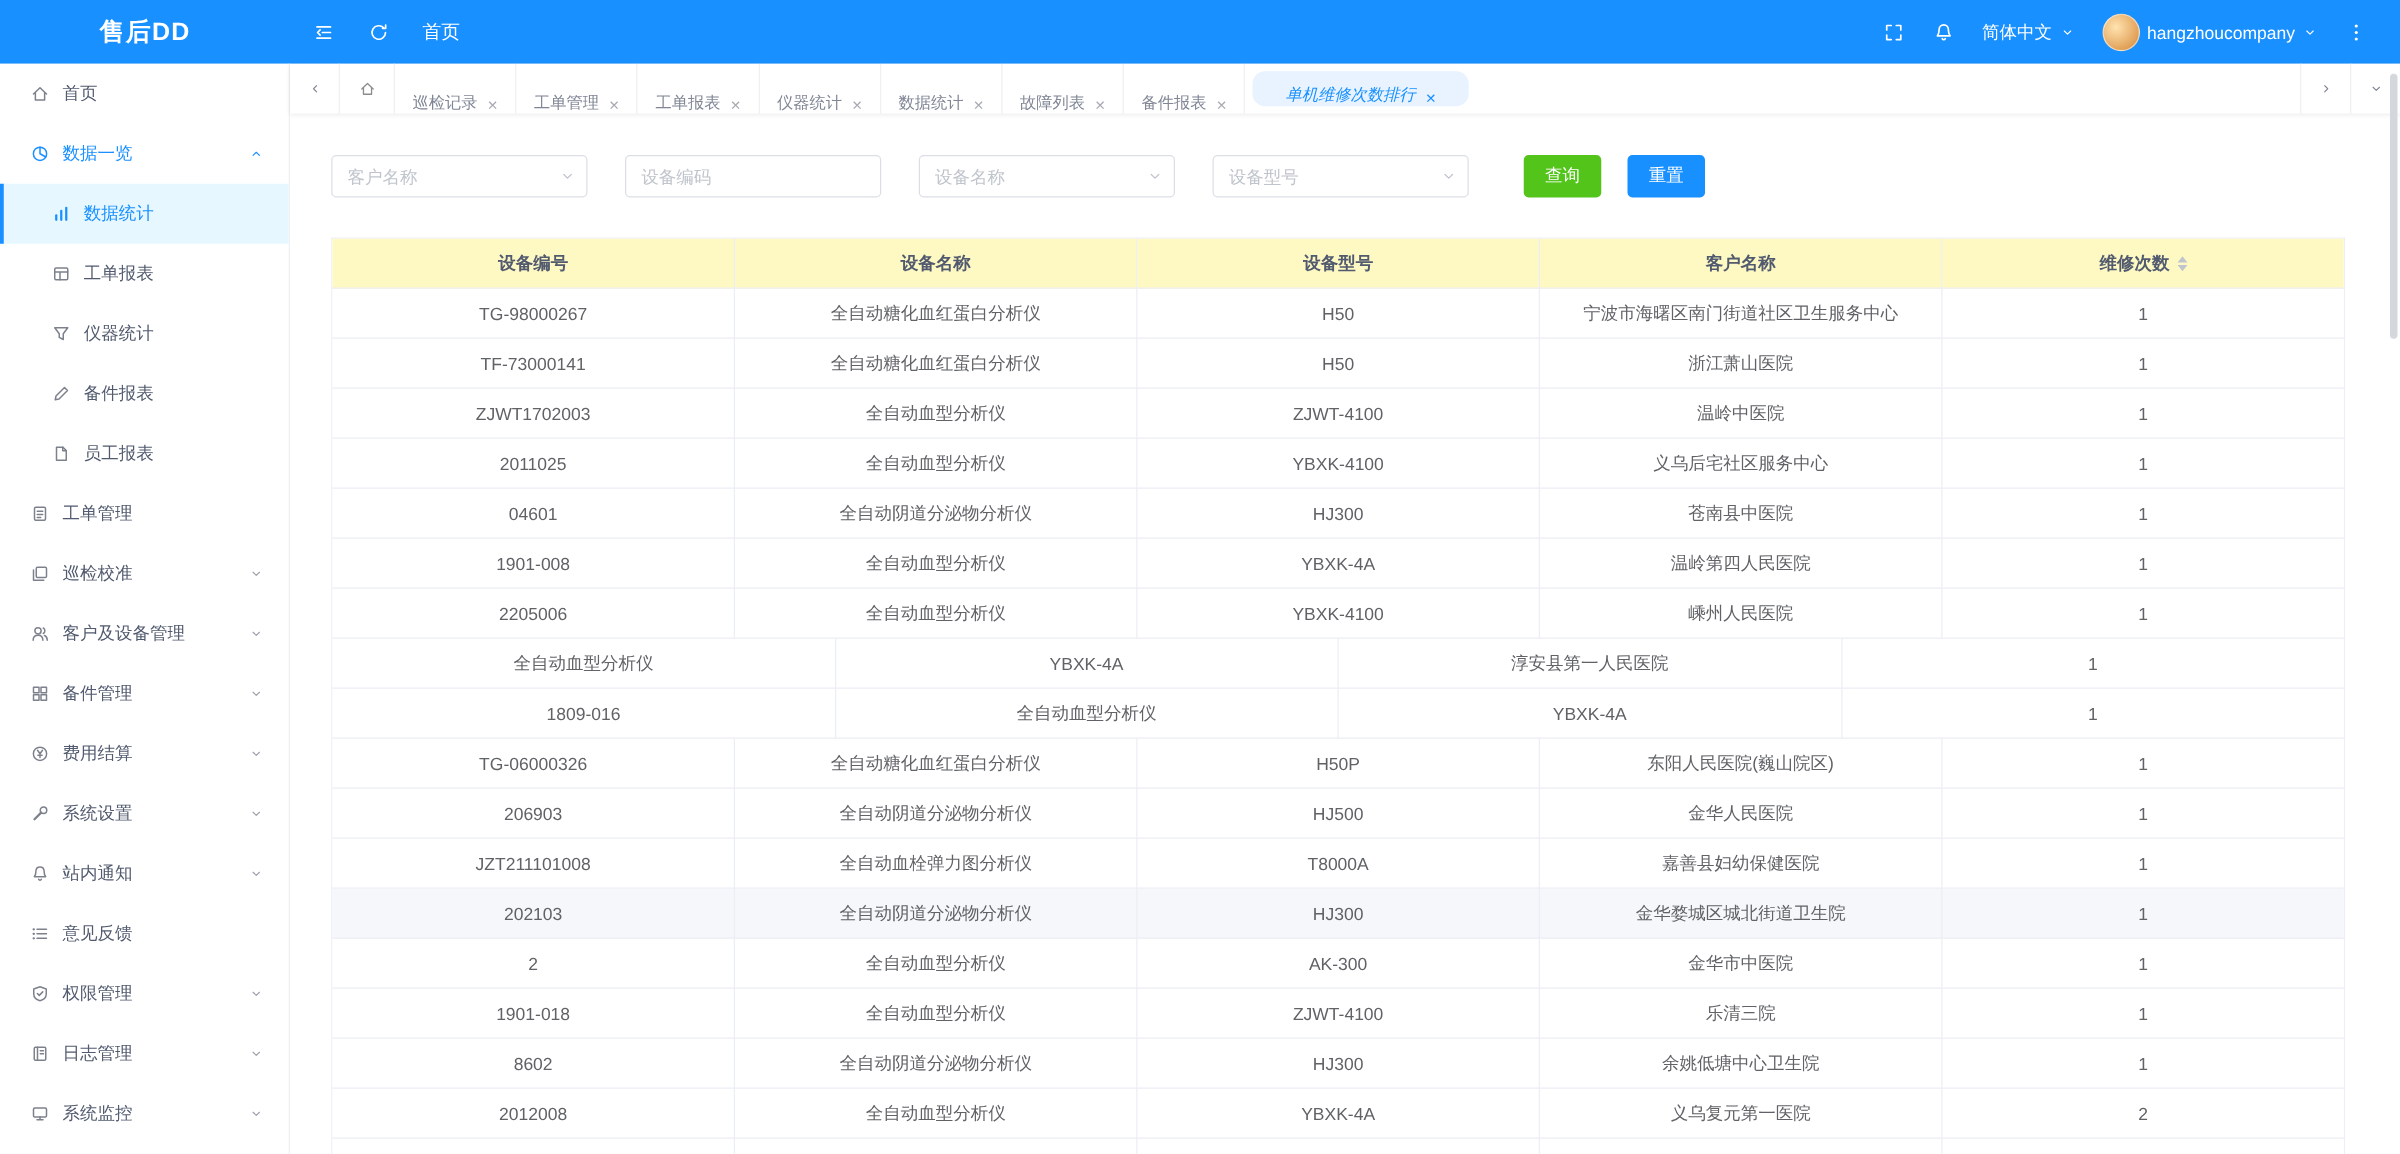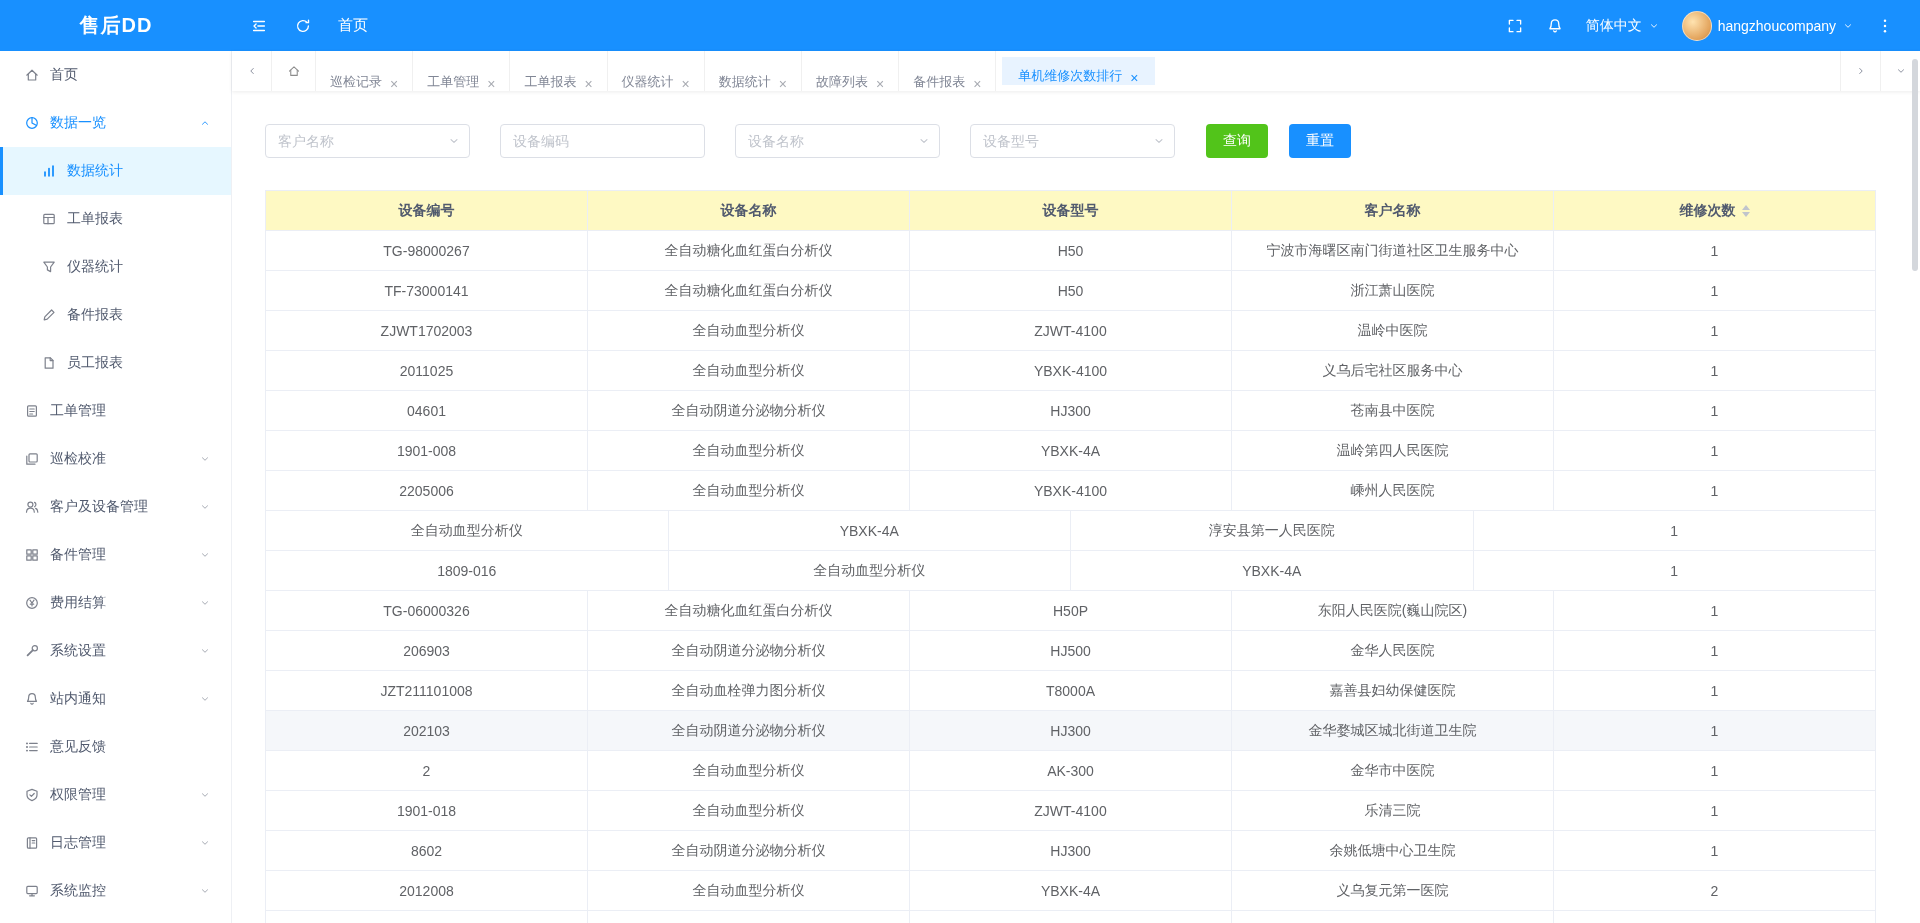--- a/index.html
+++ b/index.html
@@ -52,35 +52,35 @@
     box-shadow:0 1px 4px rgba(0,0,0,.08);position:relative;z-index:5;flex-shrink:0;}
   .tab-nav-btn{width:40px;height:100%;display:flex;align-items:center;justify-content:center;color:#808695;cursor:pointer;}
   .tab-nav-btn.left{border-right:1px solid #f0f0f0;}
   .tab-nav-btn.right,.tab-nav-btn.down{border-left:1px solid #f0f0f0;}
   .tab-home{width:44px;height:100%;display:flex;align-items:center;justify-content:center;color:#8c8c8c;border-right:1px solid #f0f0f0;cursor:pointer;}
   .tab-home .icon{width:14px;height:14px;}
   .tabs{display:flex;align-items:center;height:100%;flex:1;overflow:hidden;}
   .tab{display:flex;align-items:flex-end;height:100%;padding:0 14px;font-size:13px;color:#808695;
     border-right:1px solid #f0f0f0;cursor:pointer;white-space:nowrap;}
   .tab-close{margin-left:8px;font-size:14px;line-height:1;color:#a8abb2;}
-  .tab.active{height:28px;background:#e8f3ff;color:var(--primary);border-radius:0;border-right:none;margin:0 6px;padding:0 16px;}
+  .tab.active{height:28px;background:#e8f3ff;color:var(--primary);border-radius:10px;border-right:none;margin:0 6px;padding:0 26px;font-style:italic;}
   .tab.active .tab-close{color:var(--primary);}
 
   
   .content{flex:1;background:#fff;padding:33px 44px 0 33px;overflow:hidden;min-height:0;}
   .filters{display:flex;align-items:center;}
   .filter-inputs{display:flex;align-items:center;}
   .filter{position:relative;width:205px;height:34px;margin-right:30px;}
   .filter input{width:100%;height:100%;border:1px solid #dcdfe6;border-radius:4px;
     padding:0 12px;font-size:14px;color:#606266;outline:none;background:#fff;font-family:inherit;}
   .filter.select input{padding-right:30px;}
   .filter input::placeholder{color:#c0c4cc;}
   .sel-chev{position:absolute;right:9px;top:50%;transform:translateY(-50%);width:14px;height:14px;color:#c0c4cc;pointer-events:none;}
   .btn{height:34px;padding:0 17px;border:none;border-radius:4px;color:#fff;font-size:14px;cursor:pointer;font-family:inherit;}
-  .btn-search{background:var(--success);margin-left:1px;}
+  .btn-search{background:var(--success);margin-left:14px;}
   .btn-reset{background:var(--primary);margin-left:21px;}
 
   
   .table{margin-top:32px;border:1px solid #ebeef5;border-bottom:none;}
   .t-row{display:flex;height:40px;background:#fff;}
   .t-row.hl{background:#f5f7fa;}
   .t-cell{flex:1;display:flex;align-items:center;justify-content:center;font-size:14px;color:#606266;
     border-right:1px solid #ebeef5;border-bottom:1px solid #ebeef5;overflow:hidden;white-space:nowrap;}
   .t-cell:last-child{border-right:none;}
   .t-head .t-cell{background:#fef9c3;color:#515a6e;font-weight:bold;}

